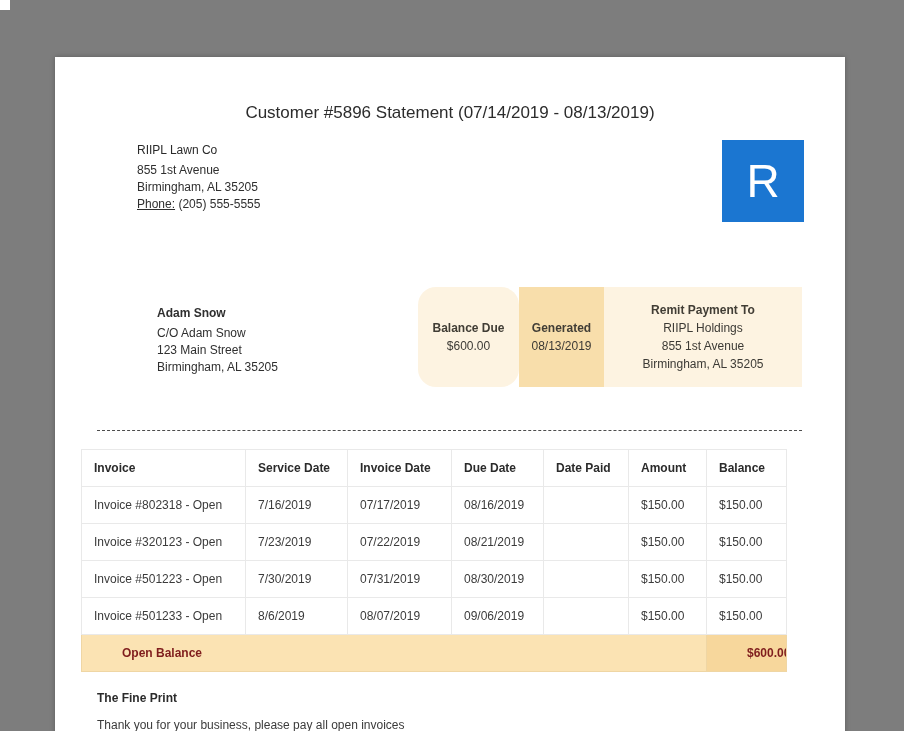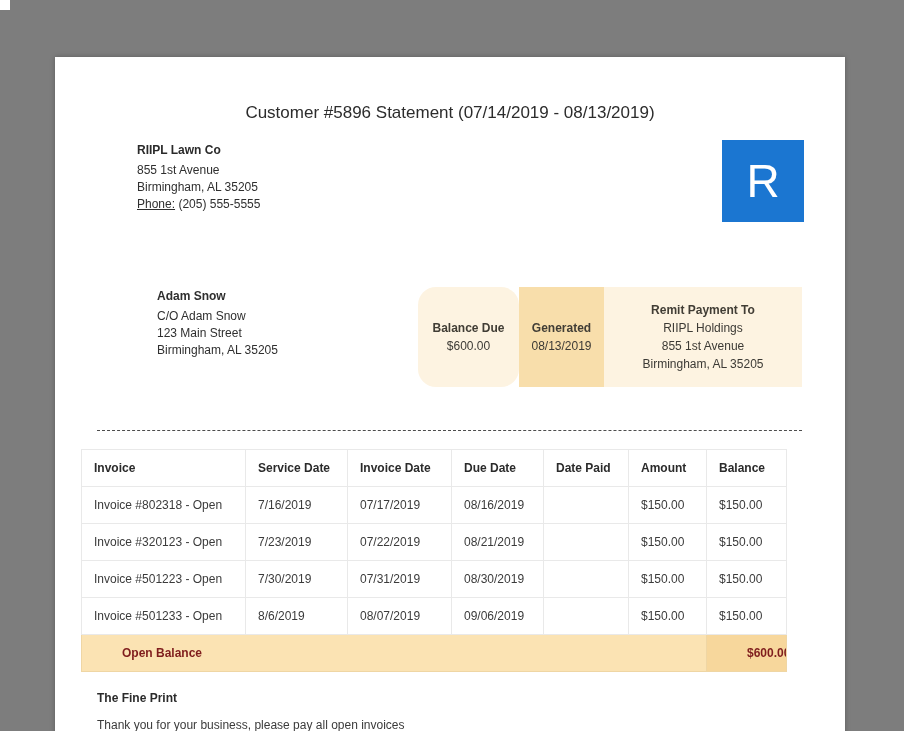--- a/index.html
+++ b/index.html
@@ -22,30 +22,30 @@
     box-shadow: 0 0 5px rgba(0,0,0,0.25);
   }
   .title {
     position: absolute; top: 46px; left: 0; right: 0;
     text-align: center; font-size: 17px; color: #2c2c2c;
   }
   .company {
     position: absolute; left: 82px; top: 85px;
     font-size: 12px; line-height: 17px; color: #2f2f2f;
   }
-  .company-name { font-weight: bold; margin-bottom: 3px; color: #2a2a2a; }
+  .company-name { font-weight: normal; margin-bottom: 3px; color: #2a2a2a; }
   .phone-label { text-decoration: underline; }
   .logo {
     position: absolute; left: 667px; top: 83px; width: 82px; height: 82px;
     background: var(--accent-blue, #1b76d1);
     display: flex; align-items: center; justify-content: center;
   }
   .logo span { color: #ffffff; font-size: 46px; line-height: 1; }
   .customer {
-    position: absolute; left: 102px; top: 231px;
+    position: absolute; left: 102px; top: 248px;
     font-size: 12px; line-height: 17px; color: #2f2f2f;
   }
   .customer-name { font-weight: bold; margin-bottom: 3px; }
   .summary {
     position: absolute; left: 363px; top: 230px; width: 384px; height: 100px;
     display: flex; font-size: 12px; color: #3c3a35;
   }
   .summary-box {
     display: flex; flex-direction: column; justify-content: center;
     align-items: center; text-align: center; line-height: 18px;

